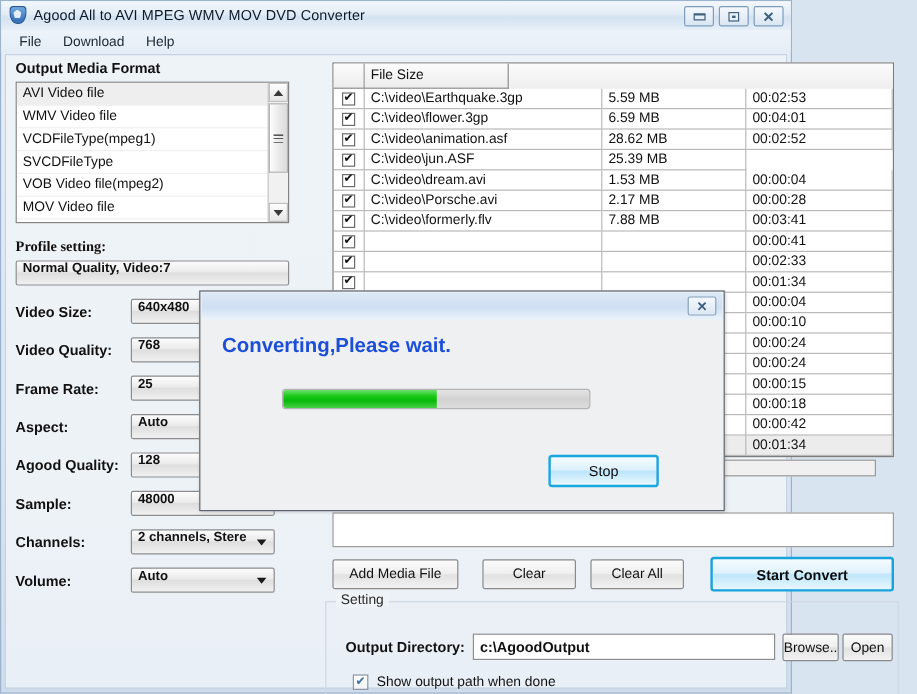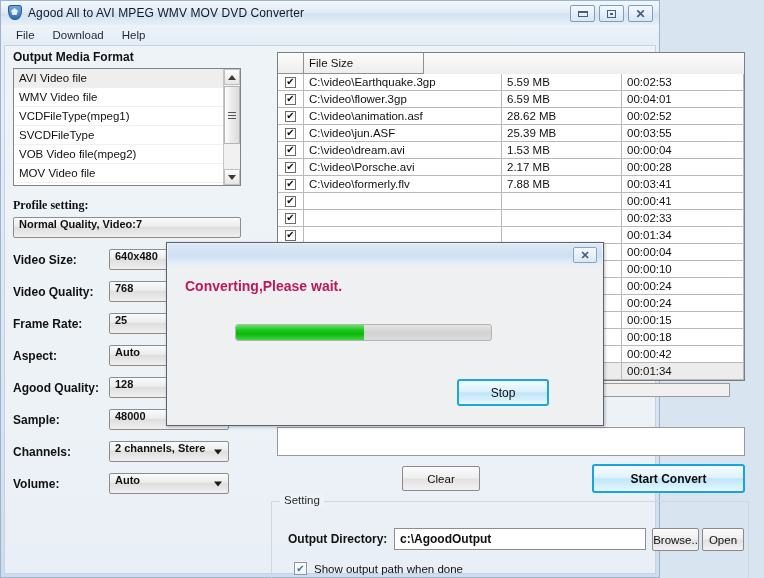--- a/index.html
+++ b/index.html
@@ -244,21 +244,21 @@
   }
   #dlg-close {
     position: absolute; right: 5px; top: 3px; width: 24px; height: 16px;
     background: linear-gradient(to bottom,#f3f8fc,#dde8f4);
     border: 1px solid #8aa3bf; border-radius: 2px;
     display: flex; align-items: center; justify-content: center;
     font-size: 11px; font-weight: bold; color: #3d5f80;
   }
   #dlg-msg {
     position: absolute; left: 18px; top: 35px;
-    font-size: 14px; font-weight: bold; color: #be185d;
+    font-size: 17px; font-weight: bold; color: #1d4ed8;
   }
   #progress-track {
     position: absolute; left: 68px; top: 81px; width: 257px; height: 17px;
     background: linear-gradient(to bottom,#e4e4e4,#d2d2d2 50%,#dcdcdc);
     border: 1px solid #b4b4b4; border-radius: 3px; overflow: hidden;
   }
   #progress-fill {
     height: 100%; width: 50%;
     background: linear-gradient(to bottom,#6de06d 0%,#17c917 35%,#0ab80a 60%,#46d246 100%);
     border-radius: 2px 0 0 2px;
@@ -414,21 +414,20 @@
             <div class="td c-name">C:\video\animation.asf</div>
             <div class="td c-size">28.62 MB</div>
             <div class="td c-time">00:02:52</div>
           </div>
           <div class="tbl-row">
             <div class="td c-check">
               <span class="cbx">✔</span>
             </div>
             <div class="td c-name">C:\video\jun.ASF</div>
             <div class="td c-size">25.39 MB</div>
-            <div class="td c-time">00:03:55</div>
           </div>
           <div class="tbl-row">
             <div class="td c-check">
               <span class="cbx">✔</span>
             </div>
             <div class="td c-name">C:\video\dream.avi</div>
             <div class="td c-size">1.53 MB</div>
             <div class="td c-time">00:00:04</div>
           </div>
           <div class="tbl-row">
@@ -538,21 +537,23 @@
         </div>
     </div>
 
     <div id="hscroll">
       <div class="hthumb"></div>
     </div>
 
     <div id="blank-box"></div>
 
     <div id="action-bar">
+      <div class="btn" style="left:0px;width:105px;">Add Media File</div>
       <div class="btn" style="left:125px;width:78px;">Clear</div>
+      <div class="btn" style="left:215px;width:78px;">Clear All</div>
       <div class="btn primary" style="left:315px;width:153px;top:-2px;height:29px;">Start Convert</div>
     </div>
 
     <div id="setting-grp">
       <div id="setting-legend">Setting</div>
       <div id="outdir-label">Output Directory:</div>
       <div id="outdir-input">
         <span>c:\AgoodOutput</span>
       </div>
       <div class="btn" id="browse-btn">Browse..</div>

